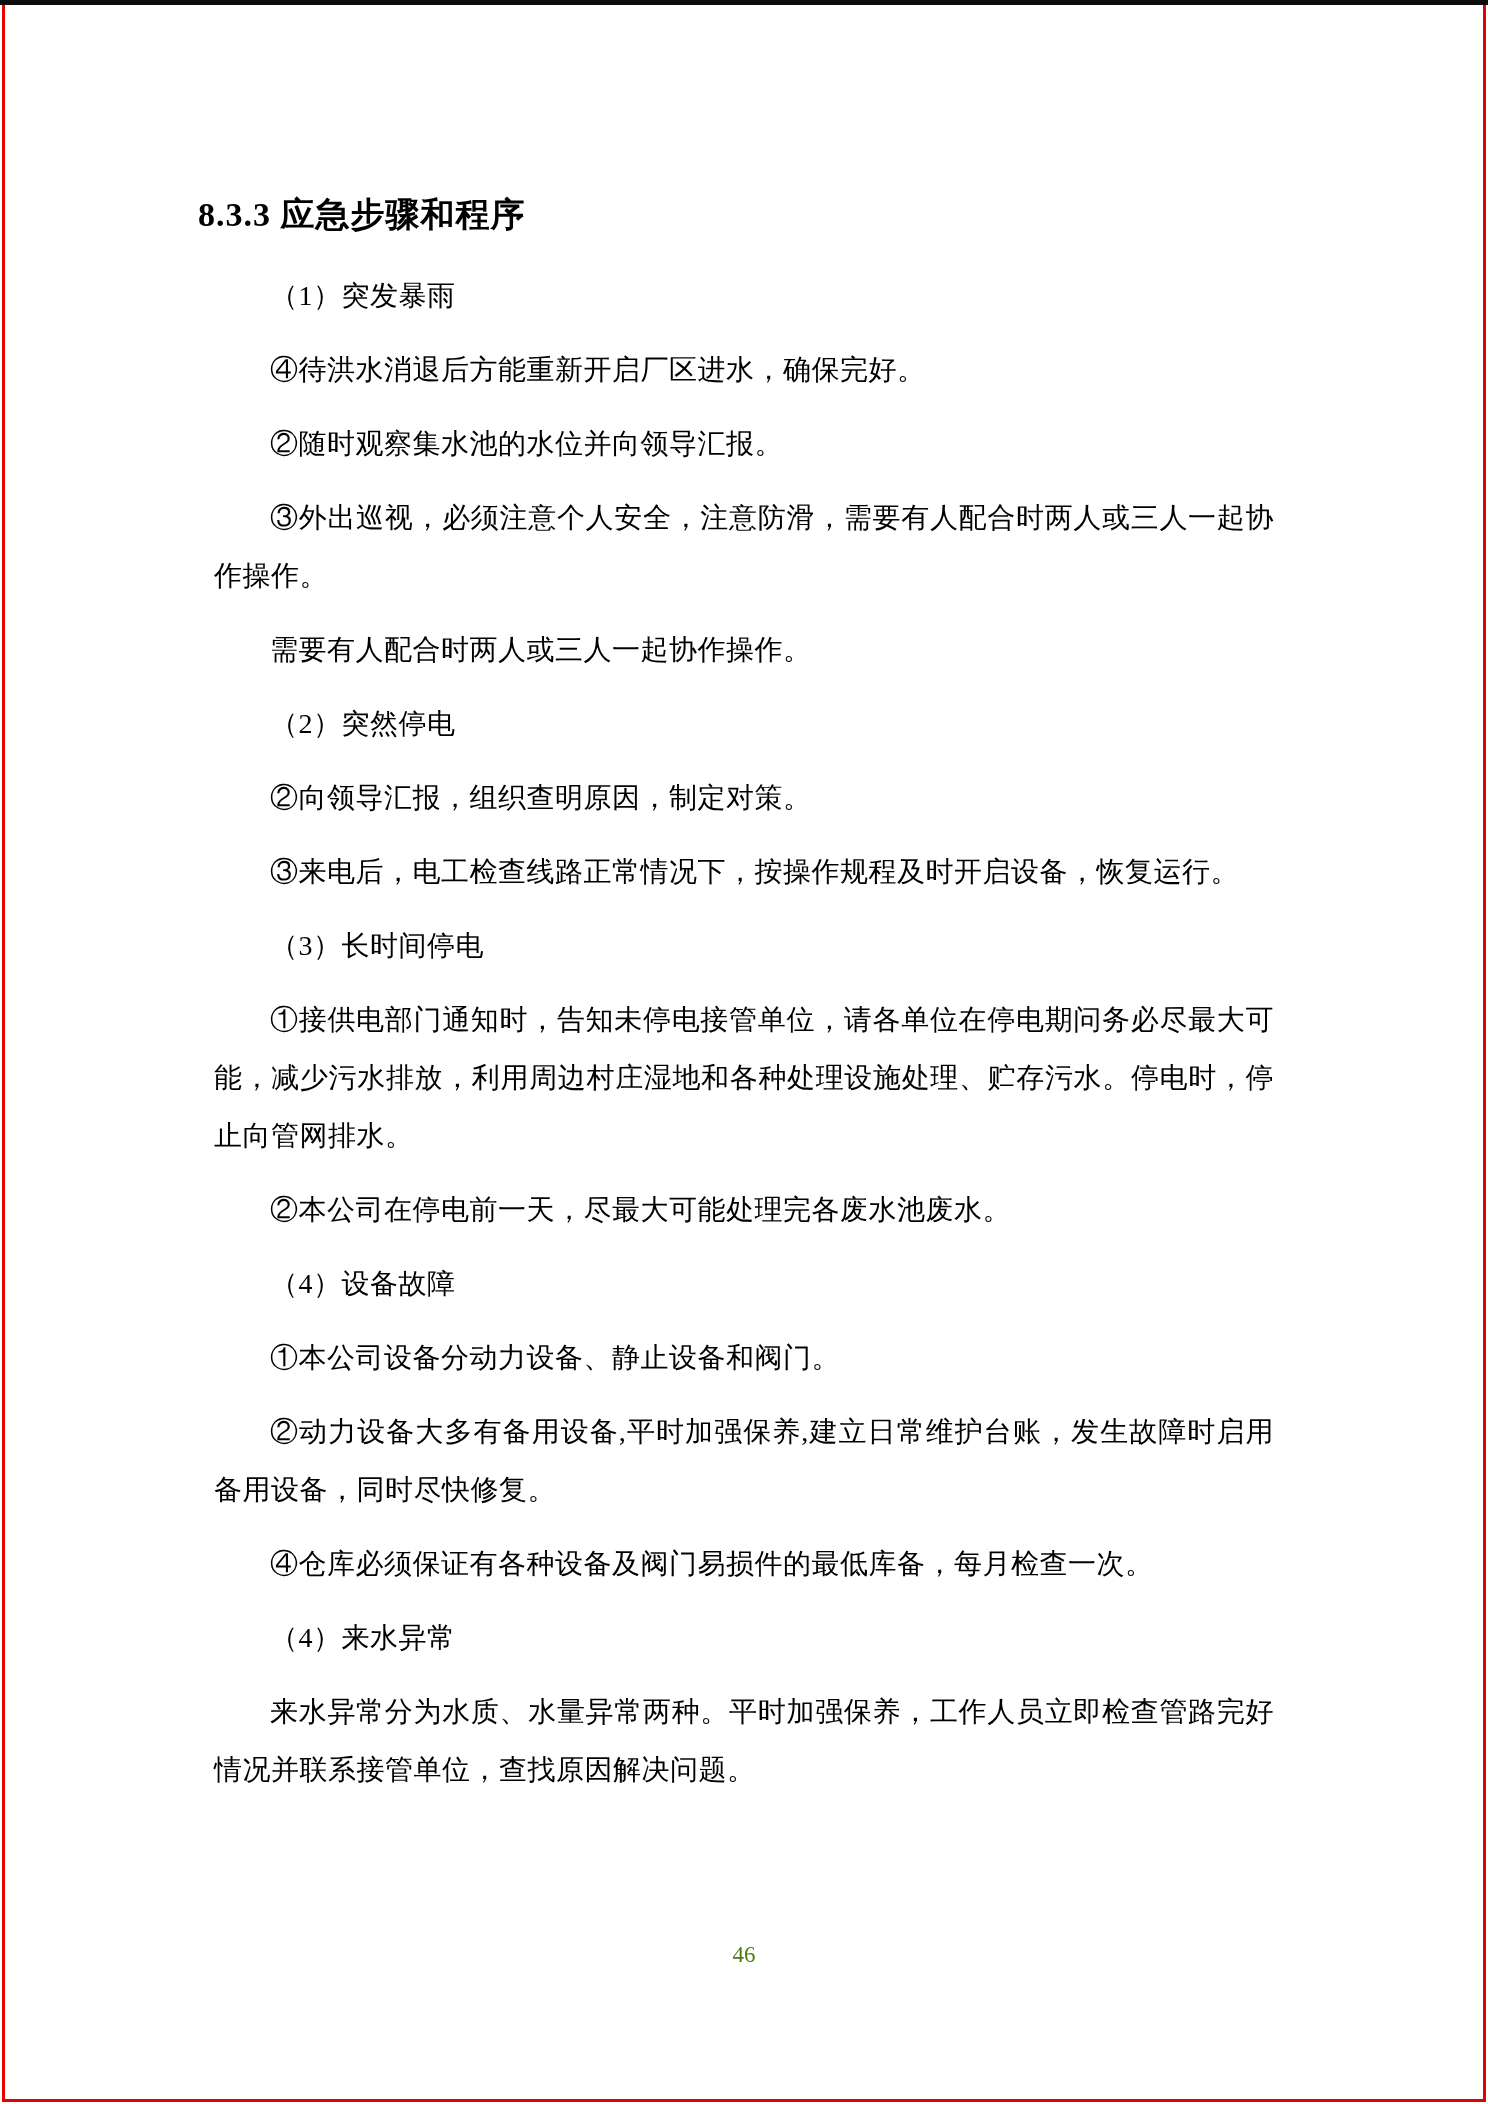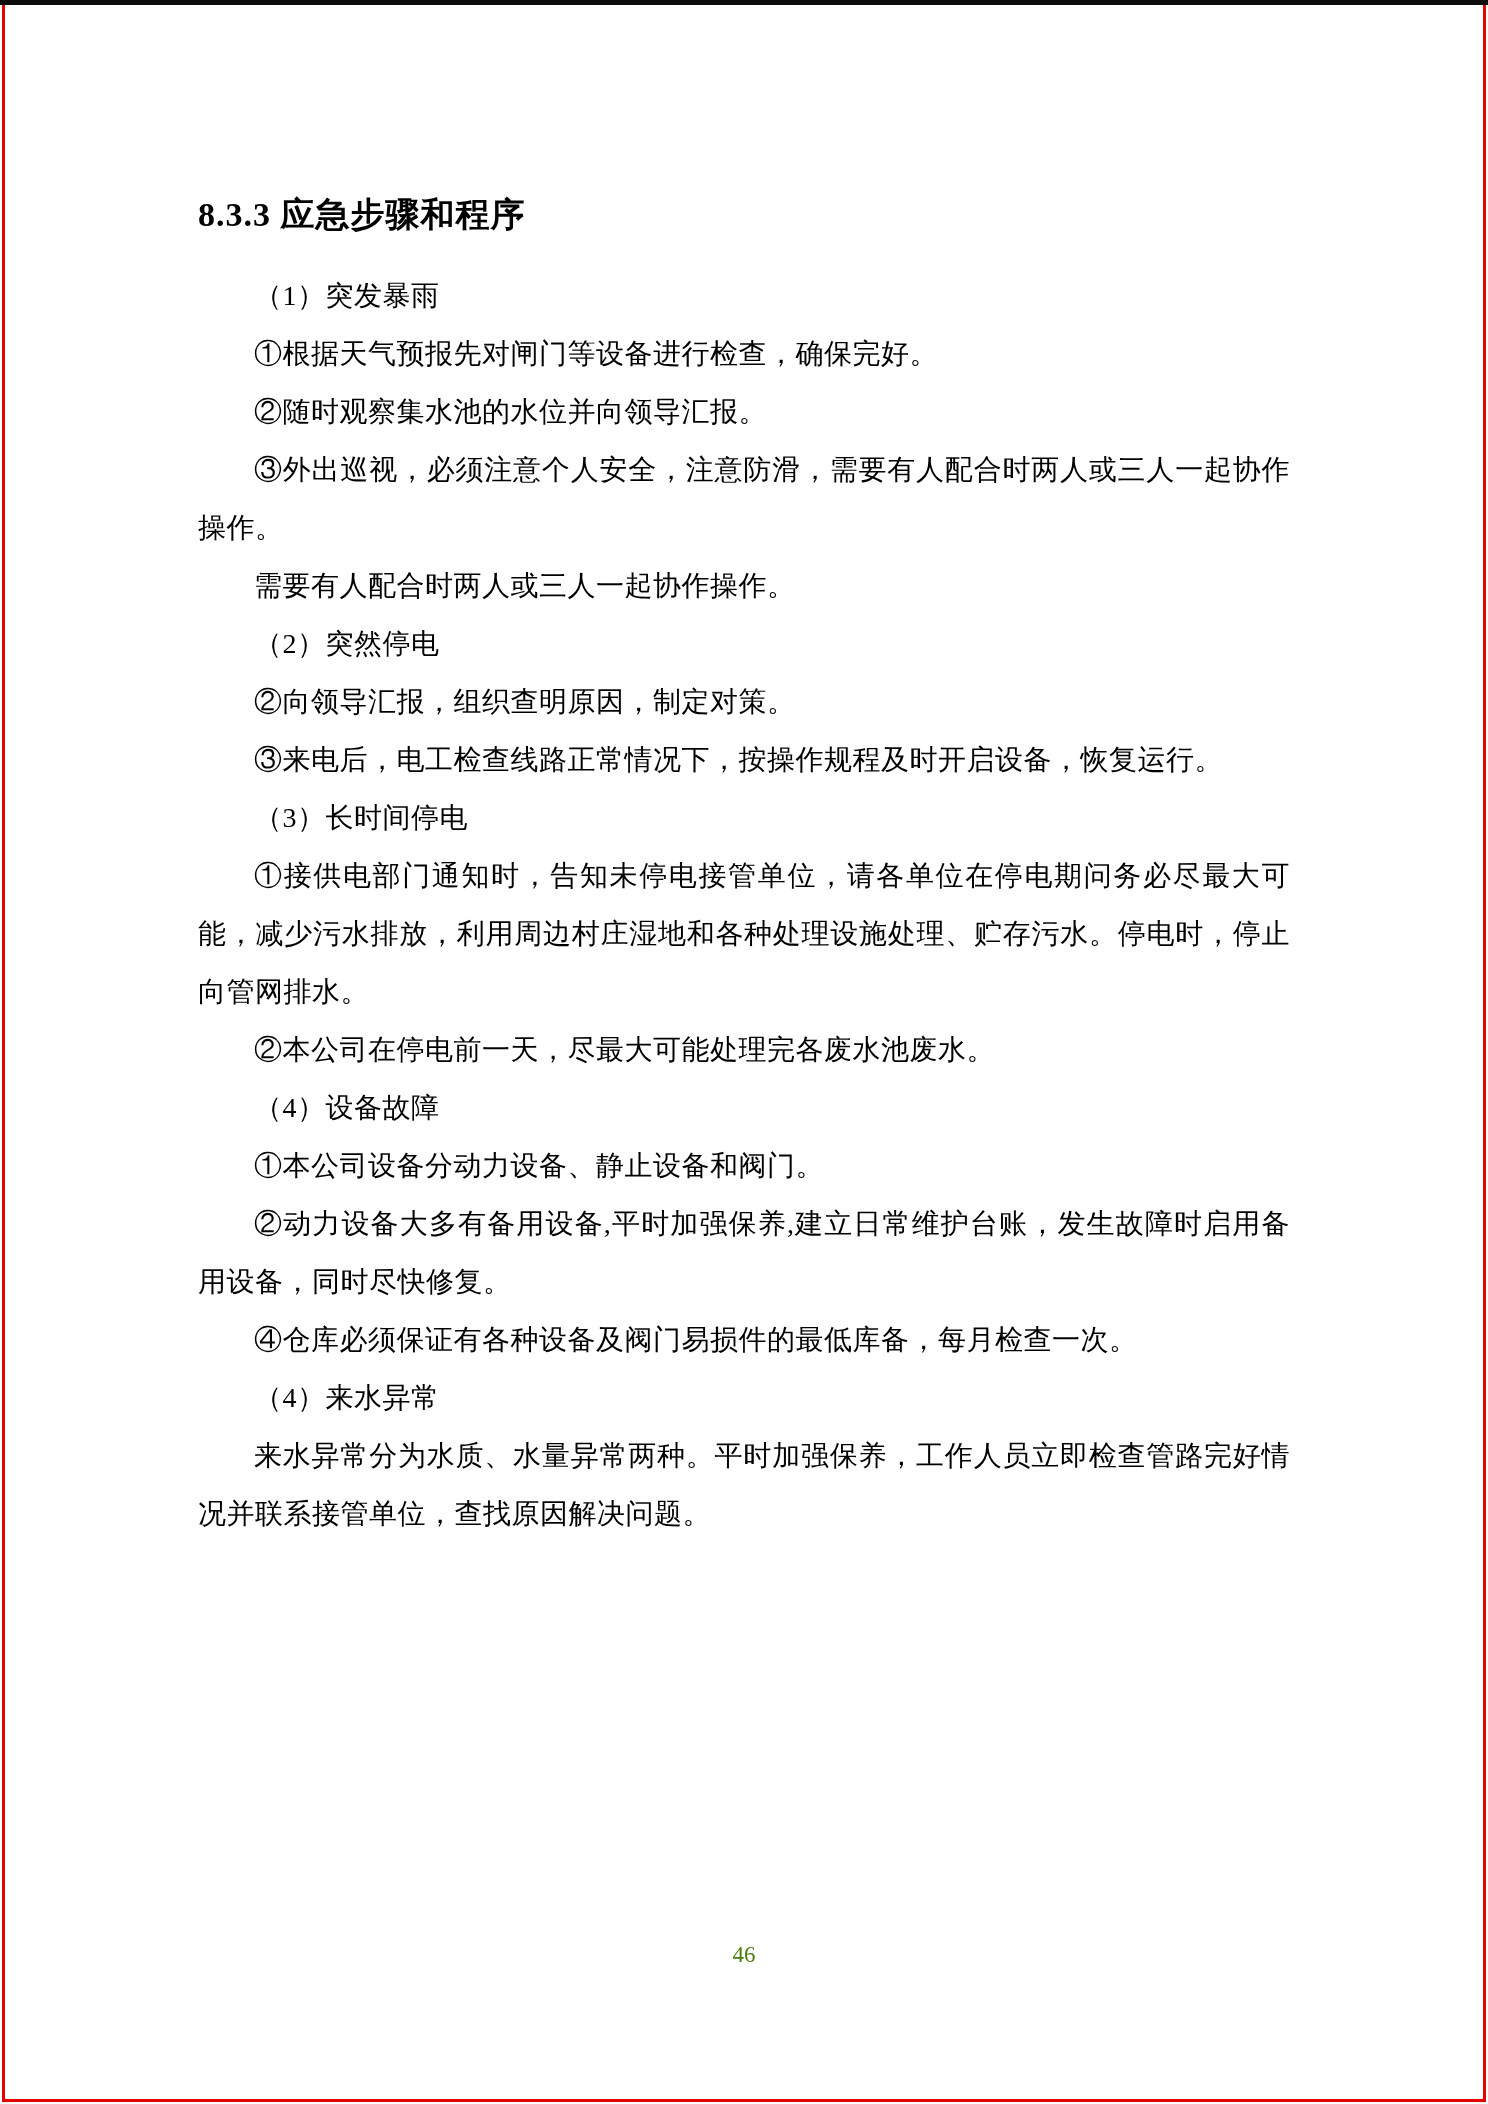--- a/index.html
+++ b/index.html
@@ -40,21 +40,21 @@
     width: 1092px;
   }
   .section-heading {
     font-size: 34px;
     font-weight: bold;
     line-height: 44px;
     margin: 0 0 30px 0;
     letter-spacing: 1px;
   }
   .para {
-    margin: 0;
+    margin: 16px;
     padding: 0;
     font-size: 28px;
     line-height: 58px;
     text-indent: 2em;
     text-align: justify;
     letter-spacing: 0.5px;
   }
   .page-number {
     position: absolute;
     left: 0;
@@ -69,21 +69,21 @@
 <body>
 
 <div class="page" style="background: rgb(255, 255, 255); color: rgb(0, 0, 0);">
   <div class="page-border" style="border-color: rgb(230, 0, 0);"></div>
   <div class="scan-edge-artifact" style="background: rgb(13, 13, 13);"></div>
 
   <div class="content">
     <h1 class="section-heading">8.3.3 应急步骤和程序</h1>
     <div>
         <p class="para">（1）突发暴雨</p>
-        <p class="para">①根据天气预报先对闸门等设备进行检查，确保完好。</p>
+        <p class="para">④待洪水消退后方能重新开启厂区进水，确保完好。</p>
         <p class="para">②随时观察集水池的水位并向领导汇报。</p>
         <p class="para">③外出巡视，必须注意个人安全，注意防滑，需要有人配合时两人或三人一起协作操作。</p>
         <p class="para">需要有人配合时两人或三人一起协作操作。</p>
         <p class="para">（2）突然停电</p>
         <p class="para">②向领导汇报，组织查明原因，制定对策。</p>
         <p class="para">③来电后，电工检查线路正常情况下，按操作规程及时开启设备，恢复运行。</p>
         <p class="para">（3）长时间停电</p>
         <p class="para">①接供电部门通知时，告知未停电接管单位，请各单位在停电期问务必尽最大可能，减少污水排放，利用周边村庄湿地和各种处理设施处理、贮存污水。停电时，停止向管网排水。</p>
         <p class="para">②本公司在停电前一天，尽最大可能处理完各废水池废水。</p>
         <p class="para">（4）设备故障</p>

